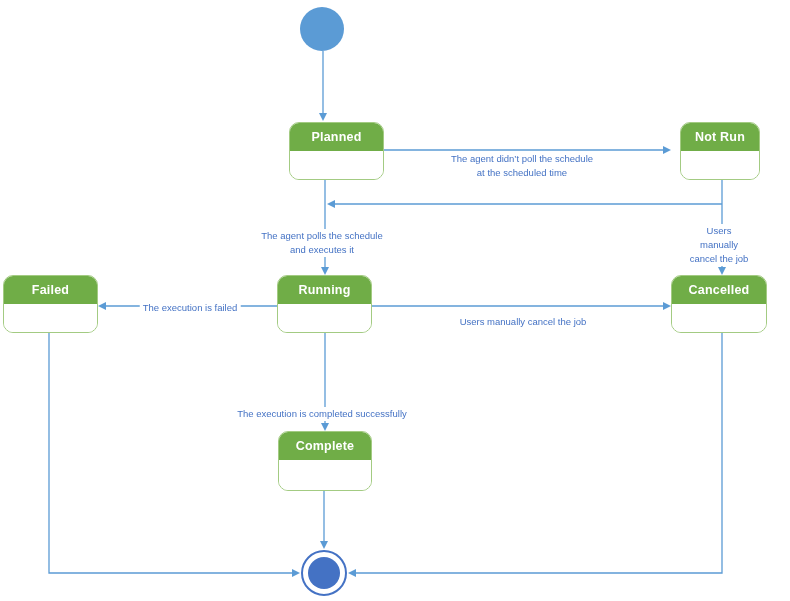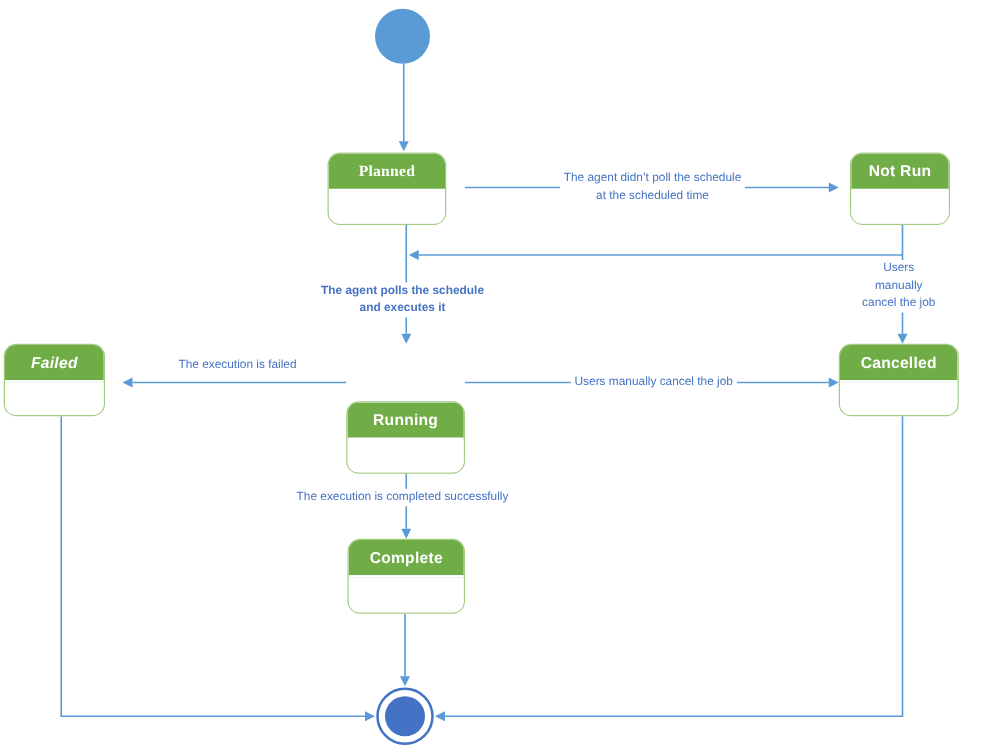--- a/index.html
+++ b/index.html
@@ -47,24 +47,24 @@
     font-weight: bold;
     display: flex;
     align-items: center;
     justify-content: center;
     letter-spacing: 0.2px;
   }
   .state-body {
     height: calc(100% - 30px);
     background: #ffffff;
   }
-  #state-planned   { left: 262px; top: 122px; width: 95px; height: 58px; font-family: Liberation Serif, serif; }
+  #state-planned   { left: 289px; top: 122px; width: 95px; height: 58px; }
   #state-not-run   { left: 680px; top: 122px; width: 80px; height: 58px; }
-  #state-failed    { left: 3px;   top: 275px; width: 81px; height: 58px; font-style: italic; }
-  #state-running   { left: 277px; top: 275px; width: 95px; height: 58px; margin-top: 46px; }
+  #state-failed    { left: 3px;   top: 275px; width: 95px; height: 58px; }
+  #state-running   { left: 277px; top: 275px; width: 95px; height: 58px; }
   #state-cancelled { left: 671px; top: 275px; width: 96px; height: 58px; }
   #state-complete  { left: 278px; top: 431px; width: 94px; height: 60px; }
 
   .initial-node {
     position: absolute;
     left: 300px; top: 7px;
     width: 44px; height: 44px;
     border-radius: 50%;
     background: #5b9bd5;
   }
@@ -88,23 +88,24 @@
   .edge-label {
     position: absolute;
     transform: translate(-50%, -50%);
     background: #ffffff;
     color: #4472c4;
     font-size: 9.5px;
     line-height: 14px;
     text-align: center;
     white-space: pre-line;
     padding: 0 3px;
+    margin-top: 16px;
   }
   #label-planned-not-run   { left: 522px; top: 150px; }
-  #label-planned-running   { left: 322px; top: 240px; font-weight: bold; }
+  #label-planned-running   { left: 322px; top: 227px; }
   #label-not-run-cancelled { left: 719px; top: 229px; }
   #label-running-failed    { left: 190px; top: 292px; }
   #label-running-cancelled { left: 523px; top: 306px; }
   #label-running-complete  { left: 322px; top: 398px; }
 </style>
 </head>
 <body>
 
 <div class="canvas">
 

